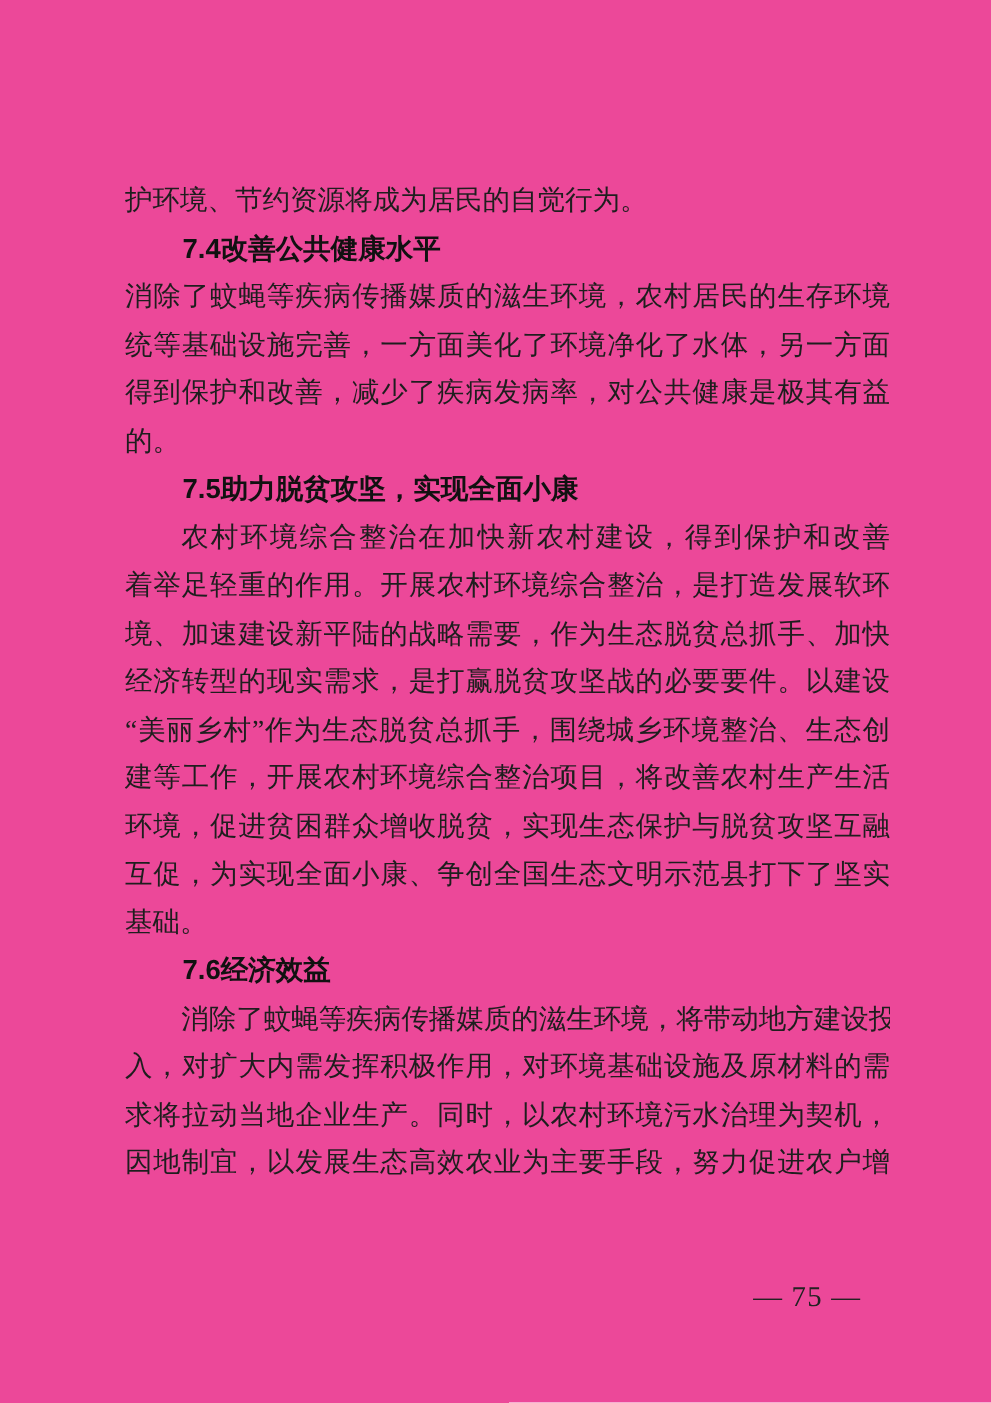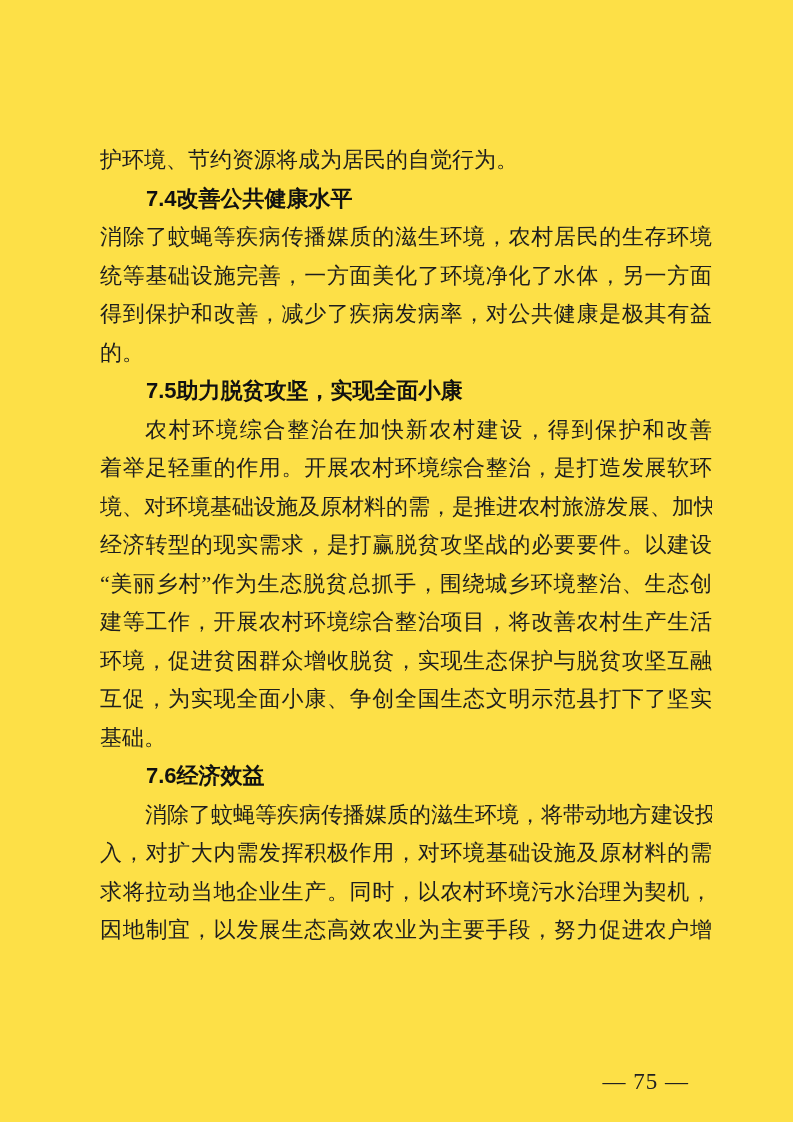--- a/index.html
+++ b/index.html
@@ -4,21 +4,21 @@
 <style>
   html, body {
     margin: 0;
     padding: 0;
     background: #ffffff;
   }
   .page {
     position: relative;
     width: 793px;
     height: 1122px;
-    background: #fde047;
+    background: #ec4899;
     overflow: hidden;
   }
   .page-body {
     position: absolute;
     left: 100px;
     top: 141px;
     width: 612px;
   }
   .bline {
     font-family: "Liberation Serif", "DejaVu Serif", serif;
@@ -53,21 +53,20 @@
   }
   .page-footer {
     position: absolute;
     top: 1023px;
     right: 104px;
     font-family: "Liberation Serif", "DejaVu Serif", serif;
     font-size: 23px;
     line-height: 30px;
     color: #222222;
     letter-spacing: 1px;
-    margin-top: 44px;
   }
 </style>
 </head>
 <body>
 
 <div class="page">
   <div class="page-body">
 
     <div class="bline noj">护环境、节约资源将成为居民的自觉行为。</div>
 
@@ -75,21 +74,21 @@
 
     <div class="bline">消除了蚊蝇等疾病传播媒质的滋生环境，农村居民的生存环境</div>
     <div class="bline">统等基础设施完善，一方面美化了环境净化了水体，另一方面</div>
     <div class="bline">得到保护和改善，减少了疾病发病率，对公共健康是极其有益</div>
     <div class="bline noj">的。</div>
 
     <div class="heading">7.5助力脱贫攻坚，实现全面小康</div>
 
     <div class="bline indent">农村环境综合整治在加快新农村建设，得到保护和改善</div>
     <div class="bline">着举足轻重的作用。开展农村环境综合整治，是打造发展软环</div>
-    <div class="bline">境、对环境基础设施及原材料的需，是推进农村旅游发展、加快</div>
+    <div class="bline">境、加速建设新平陆的战略需要，作为生态脱贫总抓手、加快</div>
     <div class="bline">经济转型的现实需求，是打赢脱贫攻坚战的必要要件。以建设</div>
     <div class="bline">“美丽乡村”作为生态脱贫总抓手，围绕城乡环境整治、生态创</div>
     <div class="bline">建等工作，开展农村环境综合整治项目，将改善农村生产生活</div>
     <div class="bline">环境，促进贫困群众增收脱贫，实现生态保护与脱贫攻坚互融</div>
     <div class="bline">互促，为实现全面小康、争创全国生态文明示范县打下了坚实</div>
     <div class="bline noj">基础。</div>
 
     <div class="heading">7.6经济效益</div>
 
     <div class="bline indent">消除了蚊蝇等疾病传播媒质的滋生环境，将带动地方建设投</div>

